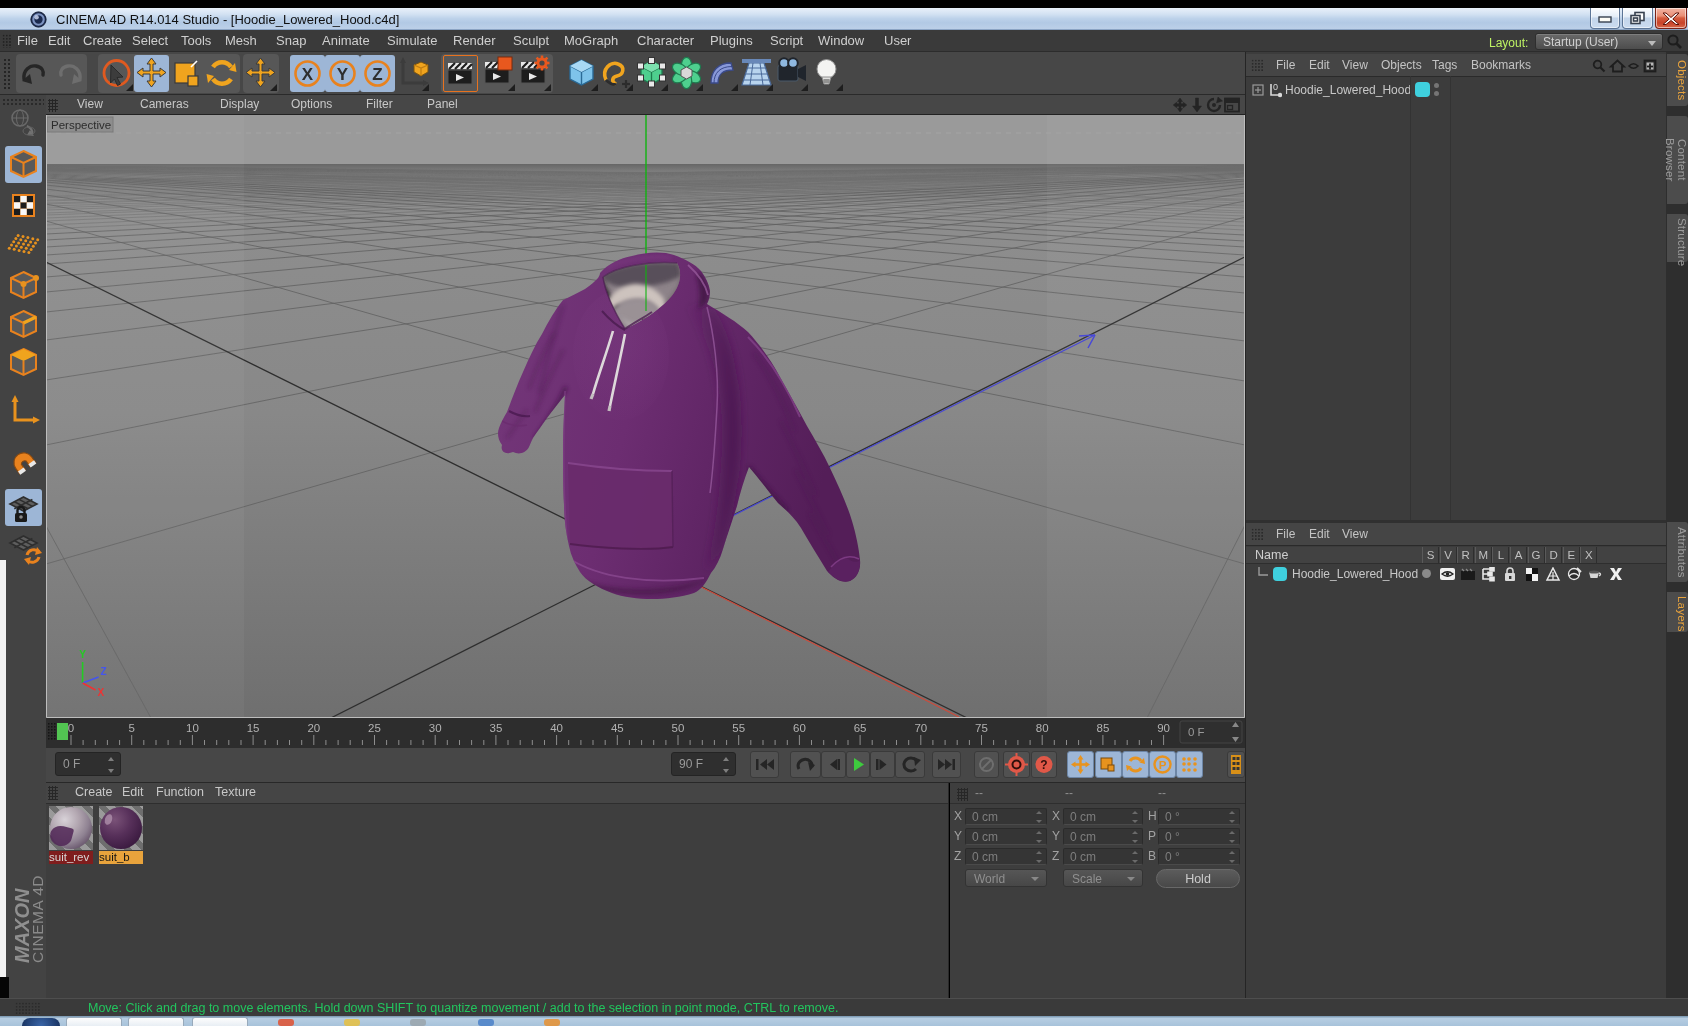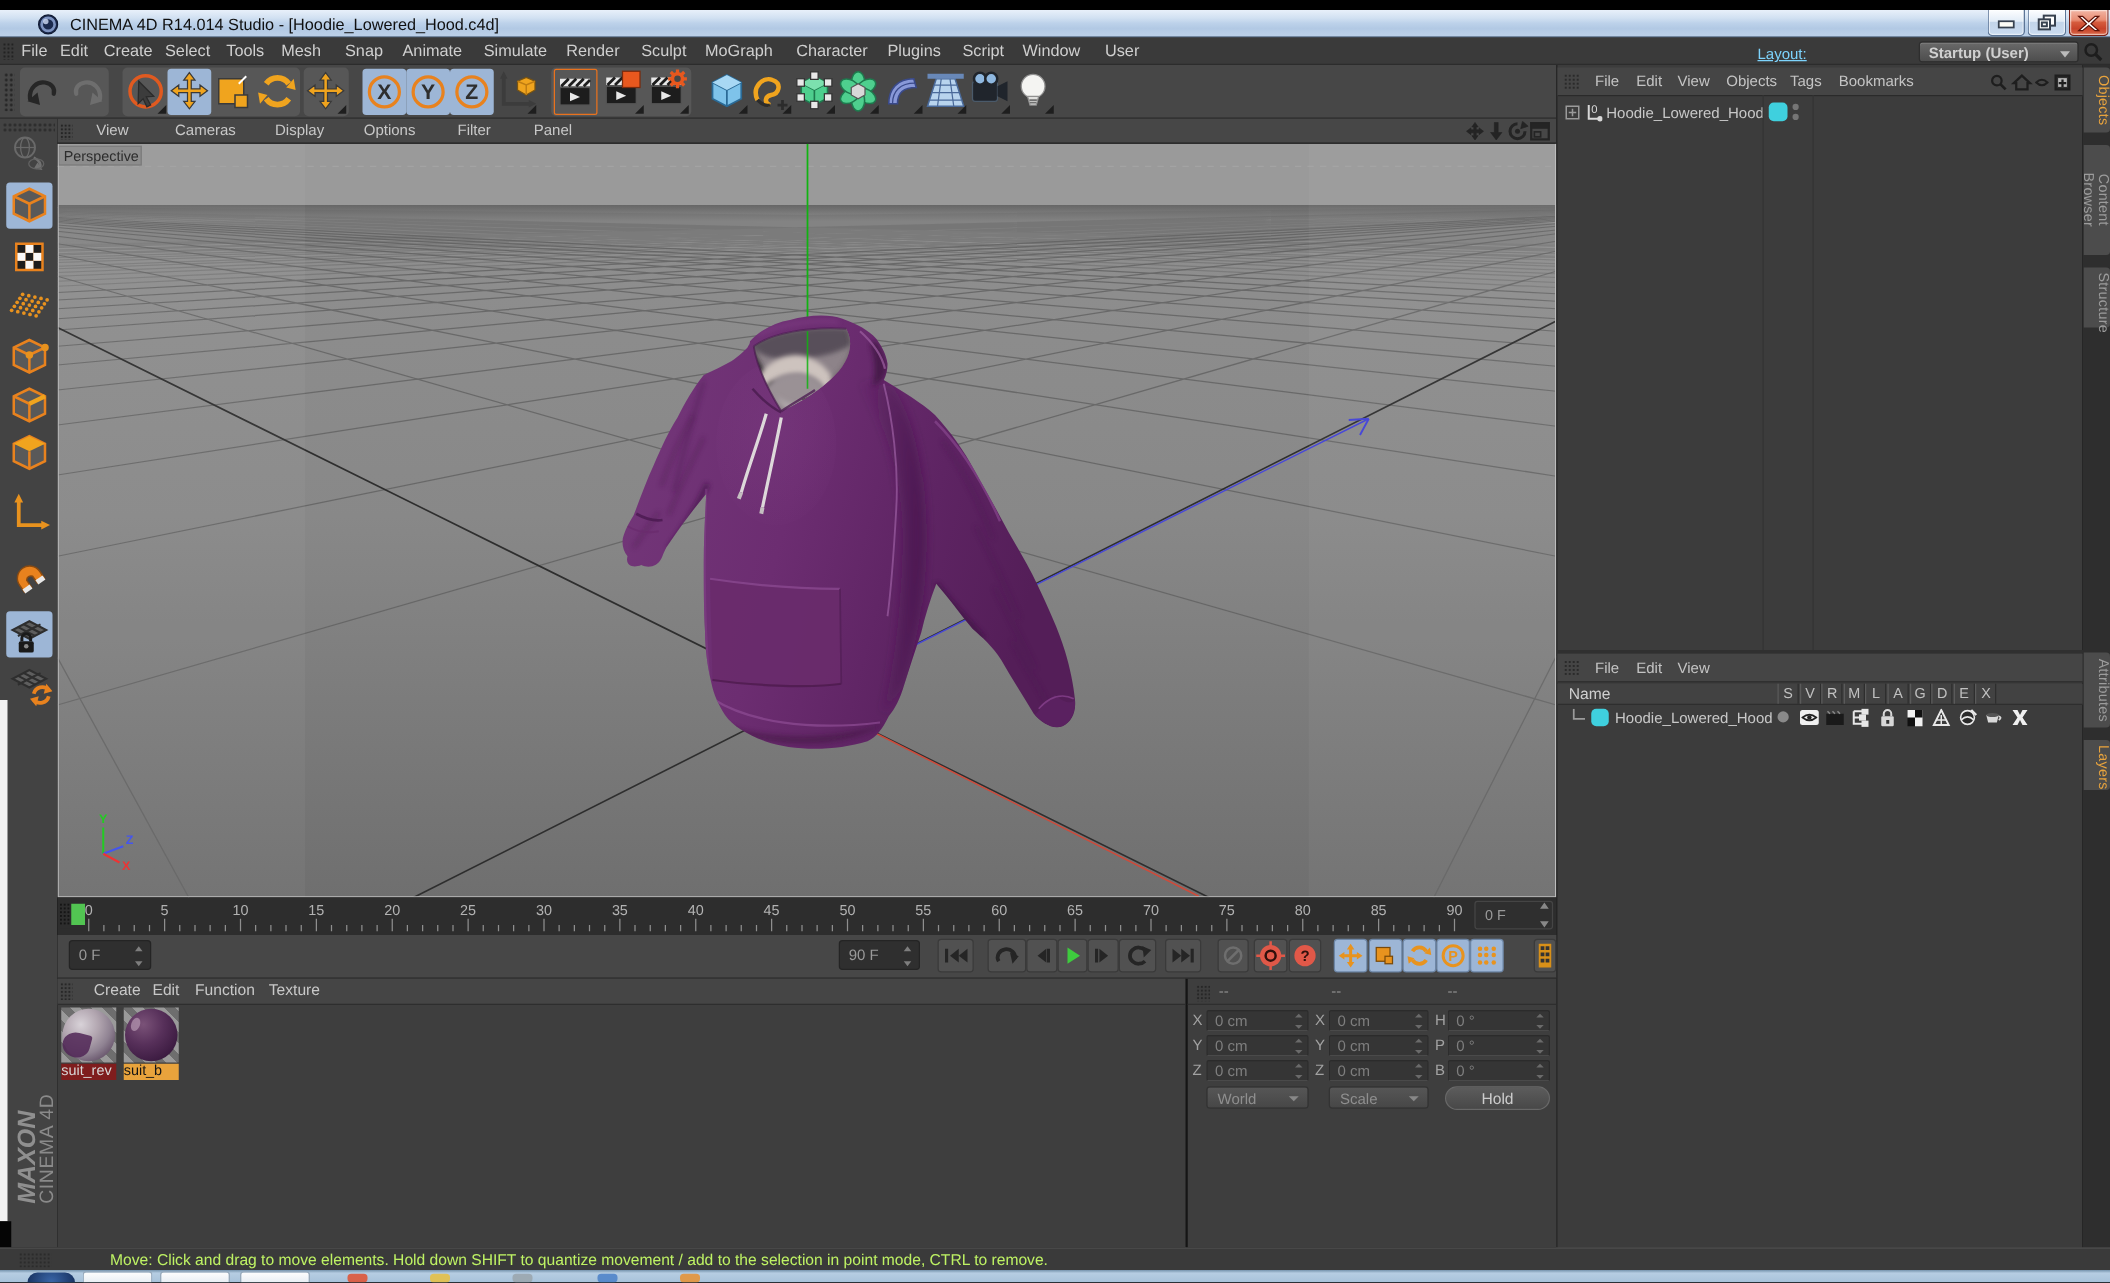--- a/index.html
+++ b/index.html
@@ -13,24 +13,24 @@
 .winbtn{top:0px;height:21px;border:1px solid #5c7596;border-top:none;border-radius:0 0 4px 4px;
   background:linear-gradient(180deg,#fdfeff 0%,#e2ecf7 45%,#c3d5ea 50%,#cadbef 100%);
   box-shadow:inset 0 0 0 1px rgba(255,255,255,.55);}
 #btnmin{left:1590px;width:30px;}
 #btnmax{left:1622px;width:31px;}
 #btnclose{left:1655px;width:32px;border-color:#7a2015;
   background:linear-gradient(180deg,#f2b5a4 0%,#e98e75 40%,#d55b3d 50%,#c8432a 75%,#d8694a 100%);}
 
 #menubar{left:0;top:30px;width:1688px;height:22px;background:#3a3a3a;border-bottom:1px solid #2c2c2c;}
 #menubar .mi{position:absolute;top:3px;font-size:13px;color:#cfcfcf;white-space:nowrap;}
-#layoutlbl{left:1406px;top:6px;font-size:12px;color:#7dd3fc;position:absolute;text-decoration:underline;}
+#layoutlbl{left:1489px;top:6px;font-size:12px;color:#bef264;position:absolute;}
 #layoutdd{left:1535px;top:3px;width:128px;height:17px;position:absolute;border-radius:3px;
   background:linear-gradient(180deg,#6a6a6a,#4d4d4d);border:1px solid #2e2e2e;box-shadow:inset 0 1px 0 #7e7e7e;}
-#layoutdd span{position:absolute;left:7px;top:1px;font-size:12px;color:#d0d0d0;font-weight:bold;}
+#layoutdd span{position:absolute;left:7px;top:1px;font-size:12px;color:#d0d0d0;}
 #layoutdd .arr{position:absolute;right:6px;top:7px;width:0;height:0;border-left:4px solid transparent;border-right:4px solid transparent;border-top:5px solid #bbb;}
 
 #toolbar{left:0;top:52px;width:1245px;height:43px;background:#474747;border-bottom:1px solid #2a2a2a;}
 .tbgrip{position:absolute;left:3px;top:6px;width:9px;height:31px;
  background-image:radial-gradient(#252525 1px,transparent 1.2px);background-size:4px 4px;}
 .tbtn{position:absolute;top:3px;width:35px;height:37px;background:#575757;border-radius:3px;}
 .tbtn.blue{background:#9db6d6;}
 .tgrp{position:absolute;top:2px;height:39px;background:#575757;border-radius:4px;}
 .tri{position:absolute;right:1px;bottom:1px;width:0;height:0;border-left:7px solid transparent;border-bottom:7px solid #1e1e1e;}
 
@@ -80,21 +80,21 @@
 .cspin:after{content:"";position:absolute;bottom:0;left:0;border-left:3px solid transparent;border-right:3px solid transparent;border-top:3.5px solid #6a6a6a;}
 .cdd{position:absolute;height:18px;background:linear-gradient(180deg,#565656,#474747);border-radius:3px;border:1px solid #333;}
 .cdd span{position:absolute;left:8px;top:2px;font-size:12px;color:#8f8f8f;}
 .cdd .arr{position:absolute;right:7px;top:7px;width:0;height:0;border-left:4px solid transparent;border-right:4px solid transparent;border-top:4.5px solid #888;}
 #applybtn{position:absolute;left:206px;top:86px;width:84px;height:19px;border-radius:9.5px;
  background:linear-gradient(180deg,#5c5c5c,#484848);border:1px solid #686868;color:#cccccc;font-size:12.5px;text-align:center;line-height:18px;}
 
 #statusbar{left:0;top:998px;width:1688px;height:18px;background:#3a3a3a;border-top:1px solid #4e4e4e;}
 #statusgrip{position:absolute;left:15px;top:3px;width:26px;height:12px;
  background-image:radial-gradient(#2b2b2b 0.8px,transparent 1px);background-size:3.2px 3.2px;}
-#statustext{position:absolute;left:88px;top:2px;font-size:12.5px;color:#bef264;white-space:nowrap;}
+#statustext{position:absolute;left:88px;top:2px;font-size:12.5px;color:#22c55e;white-space:nowrap;}
 #taskbar{left:0;top:1016px;width:1688px;height:10px;
  background:linear-gradient(180deg,#7593ad 0%,#b6cde2 25%,#a7c2da 100%);}
 #maxon .m1{position:absolute;left:11px;top:963px;transform:rotate(-90deg);transform-origin:0 0;
  font-size:20px;font-weight:bold;font-style:italic;color:#8f8f8f;white-space:nowrap;}
 #maxon .m2{position:absolute;left:29px;top:963px;transform:rotate(-90deg);transform-origin:0 0;
  font-size:15.5px;color:#8a8a8a;letter-spacing:0.5px;white-space:nowrap;}
 </style></head><body>
 <div class="abs" id="blacktop"></div>
 <div class="abs" id="titlebar">
  <svg class="abs" style="left:30px;top:3px" width="17" height="17" viewBox="0 0 17 17">

